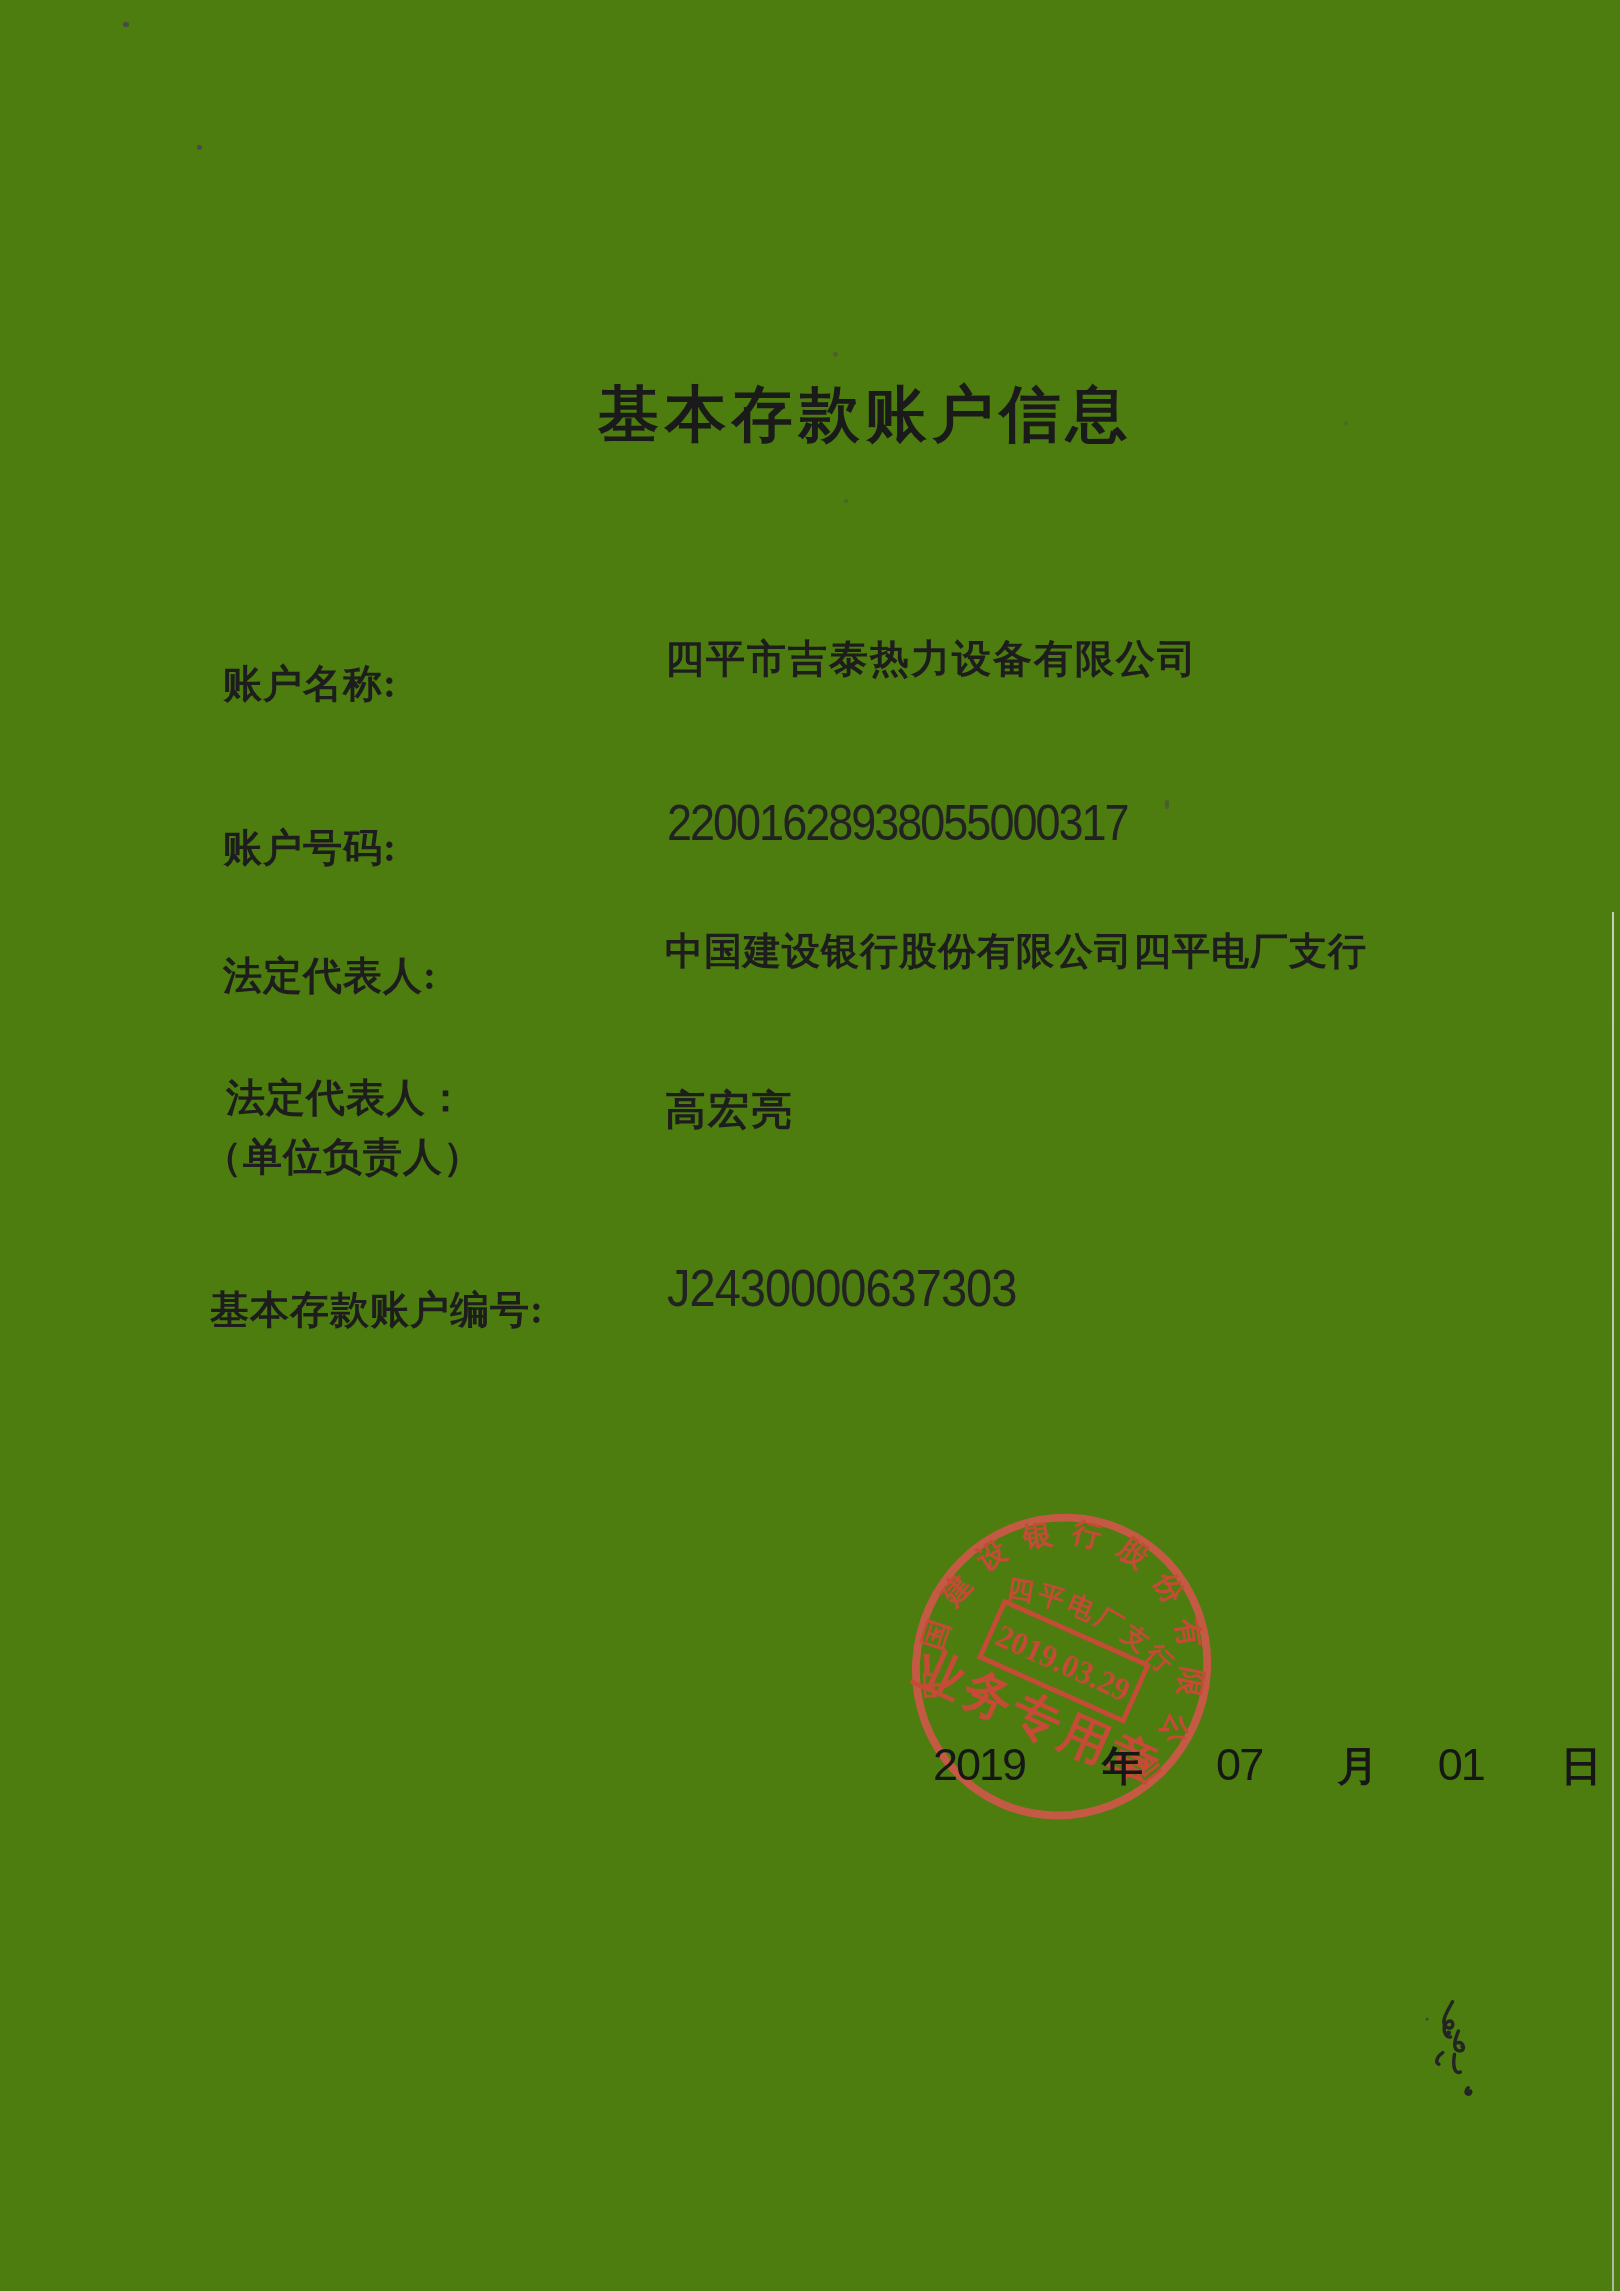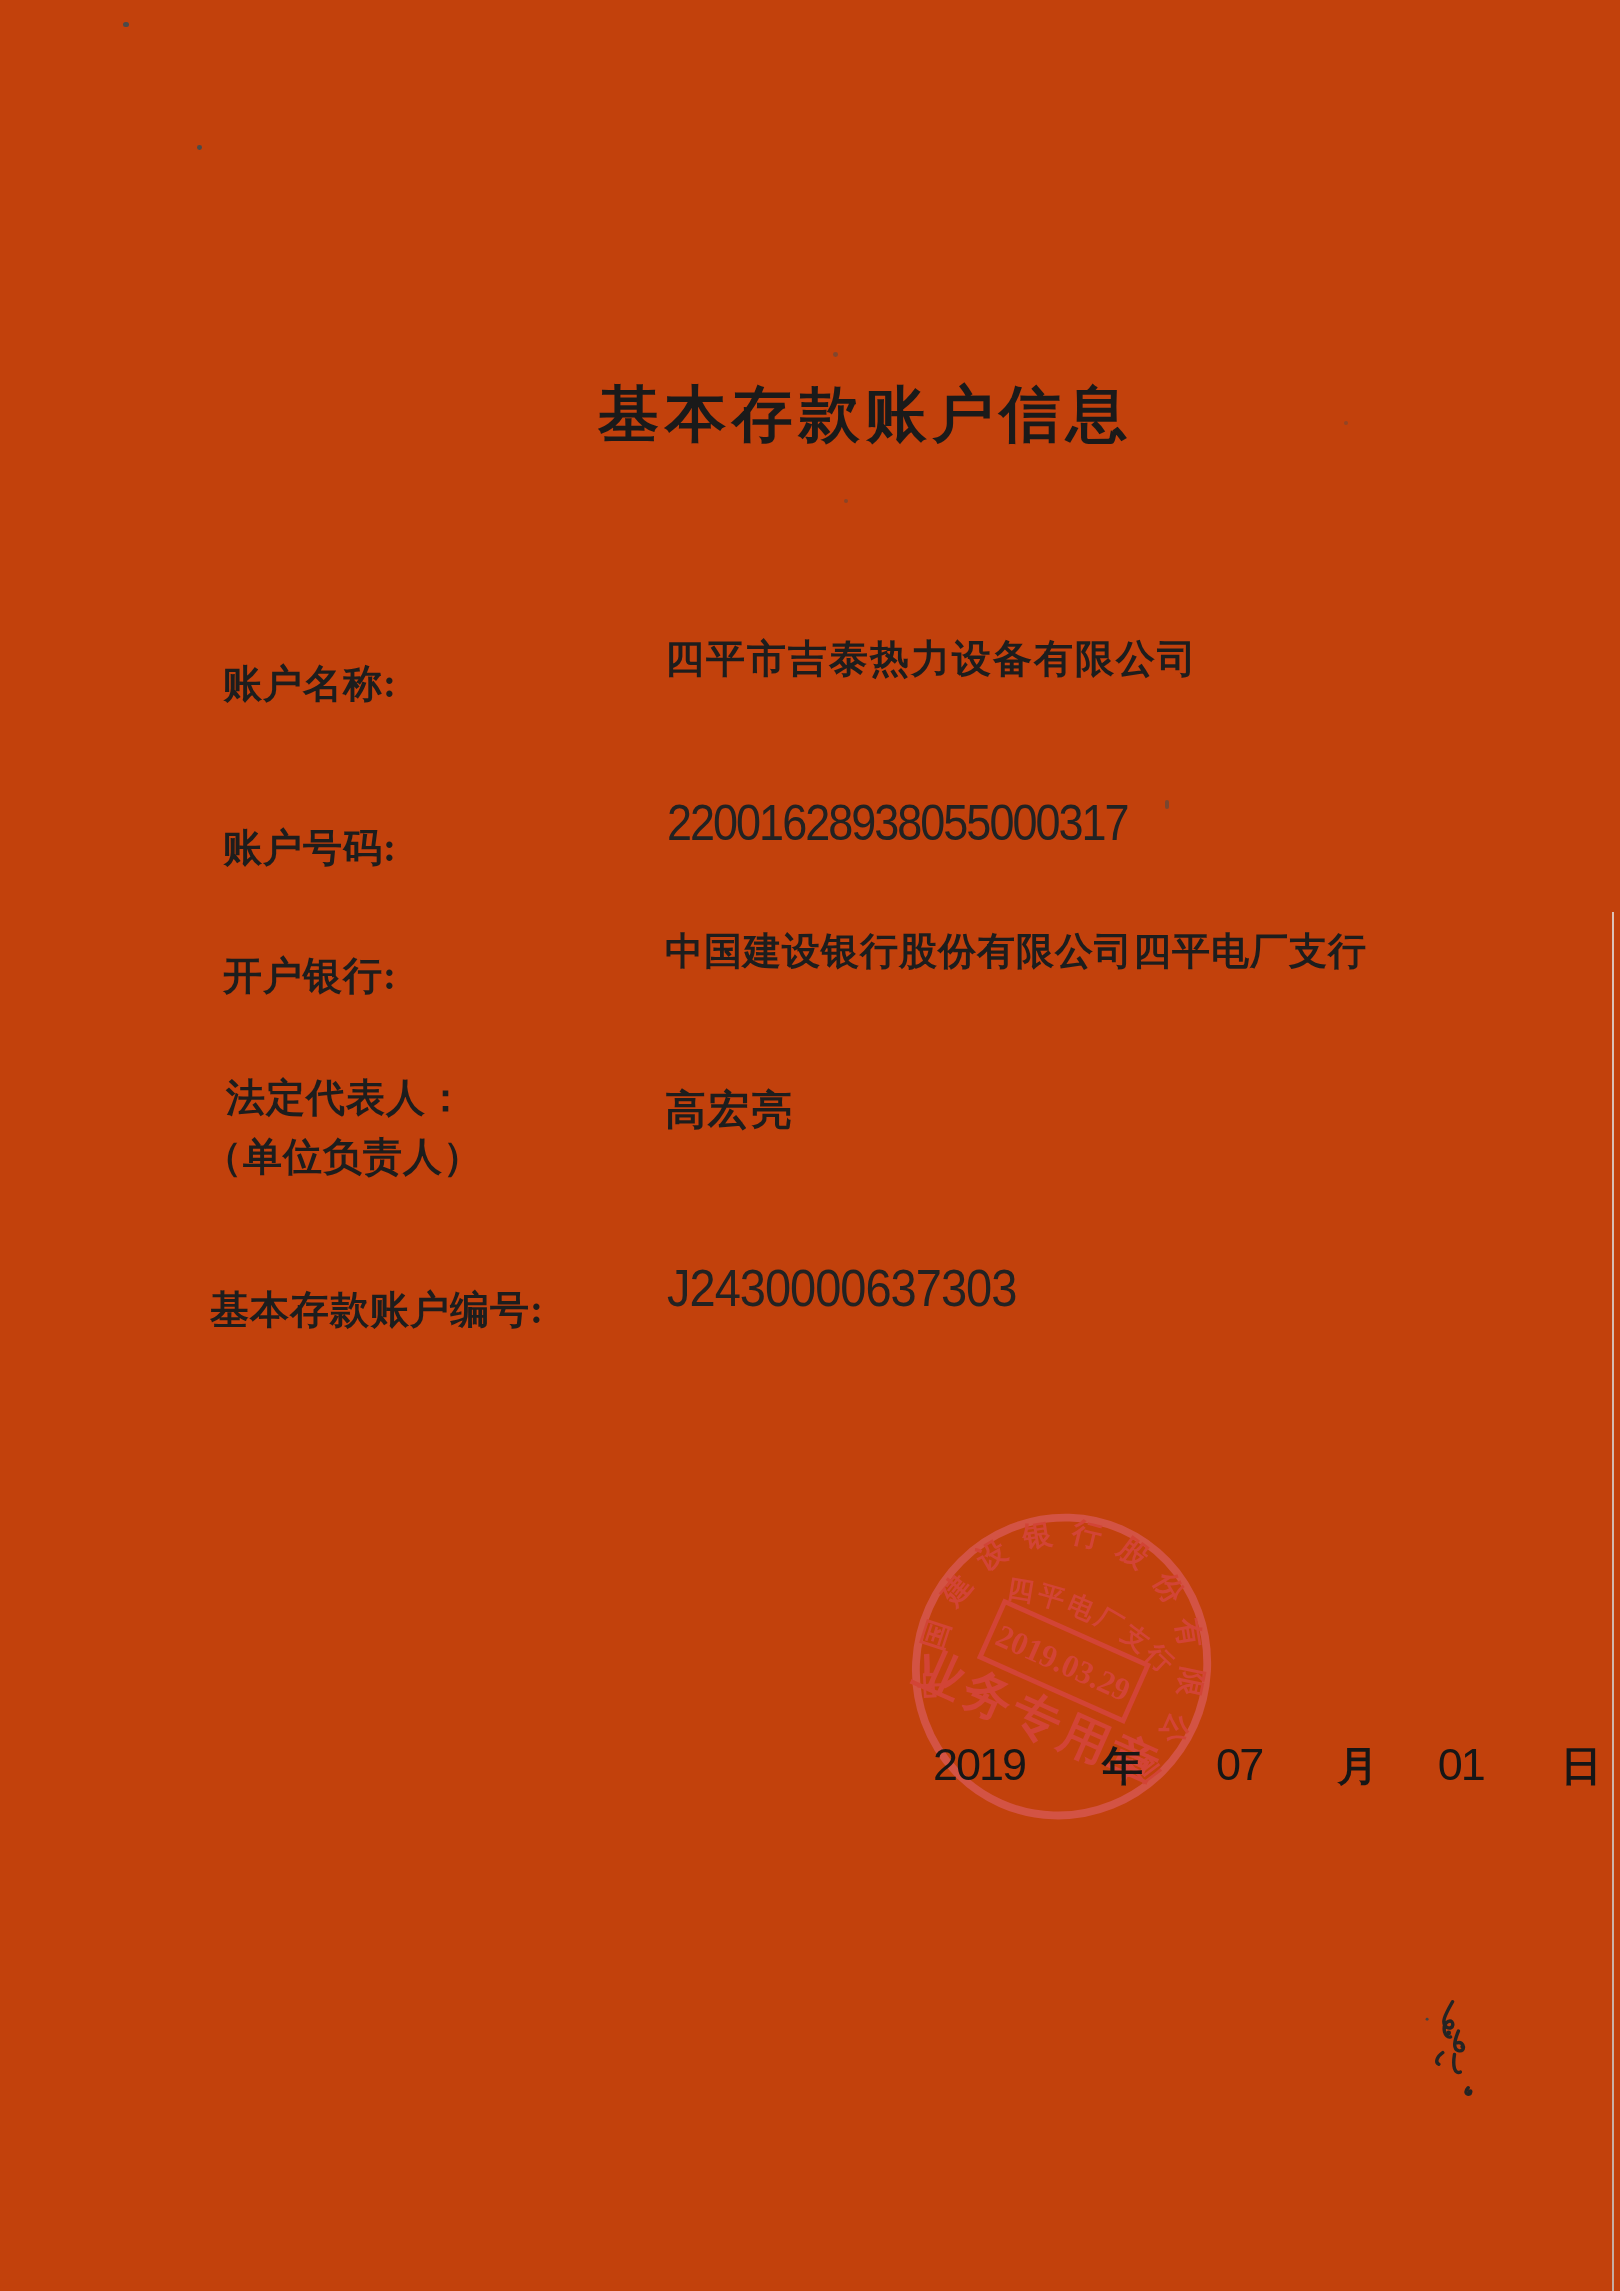--- a/index.html
+++ b/index.html
@@ -4,21 +4,21 @@
 <style>
   html, body {
     margin: 0;
     padding: 0;
     background: #ffffff;
   }
   .page {
     position: relative;
     width: 1620px;
     height: 2292px;
-    background: #c2410c;
+    background: #4d7c0f;
     overflow: hidden;
     font-family: "Liberation Serif", serif;
     color: #1b1b1b;
   }
   .abs { position: absolute; }
 
   .doc-title {
     left: 598px;
     top: 374px;
     font-size: 61px;
@@ -134,21 +134,21 @@
   <div class="abs speck" style="left:1344px;top:421px;width:3.9px;height:3.9px;opacity:.4;"></div>
 
   <div class="abs doc-title">基本存款账户信息</div>
 
   <div class="abs field-label lbl-r1">账户名称:</div>
   <div class="abs field-value-cn val-r1">四平市吉泰热力设备有限公司</div>
 
   <div class="abs field-label lbl-r2">账户号码:</div>
   <div class="abs field-value-num val-r2">22001628938055000317</div>
 
-  <div class="abs field-label lbl-r3">开户银行:</div>
+  <div class="abs field-label lbl-r3">法定代表人:</div>
   <div class="abs field-value-cn val-r3">中国建设银行股份有限公司四平电厂支行</div>
 
   <div class="abs field-label lbl-r4a">法定代表人：</div>
   <div class="abs field-label lbl-r4b">（单位负责人）</div>
   <div class="abs field-value-cn val-r4">高宏亮</div>
 
   <div class="abs field-label lbl-r5">基本存款账户编号:</div>
   <div class="abs field-value-num val-r5">J2430000637303</div>
 
   <svg class="abs seal" viewBox="0 0 330 335" xmlns="http://www.w3.org/2000/svg" xmlns:xlink="http://www.w3.org/1999/xlink">

